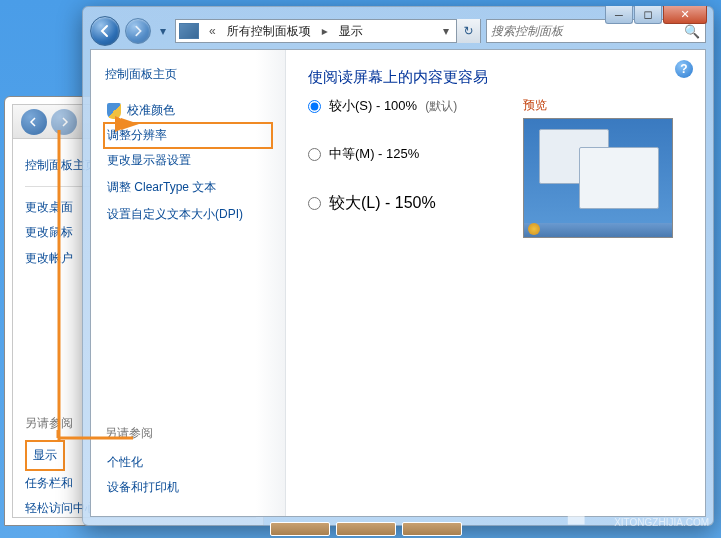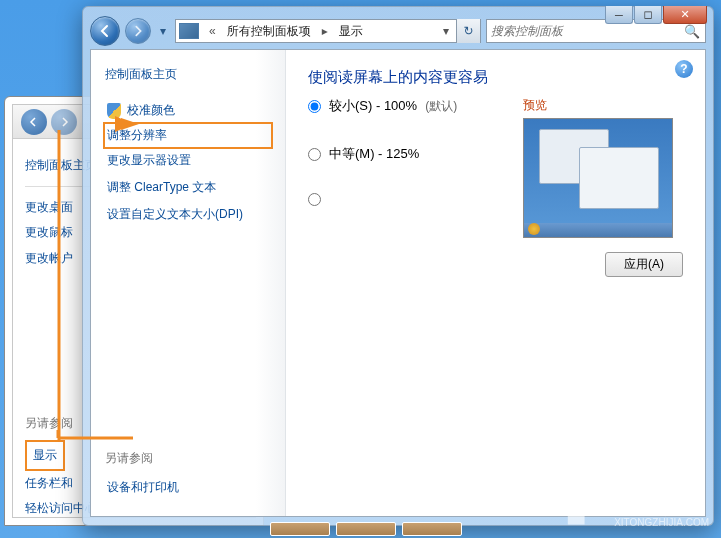--- a/index.html
+++ b/index.html
@@ -432,20 +432,21 @@
       </div>
       <div class="sidebar-link">
         <span>调整 ClearType 文本</span>
       </div>
       <div class="sidebar-link">
         <span>设置自定义文本大小(DPI)</span>
       </div>
 
       <div class="see-also">
         <div class="see-also-title">另请参阅</div>
+        <div class="sidebar-link">个性化</div>
         <div class="sidebar-link">设备和打印机</div>
       </div>
     </div>
 
     <div class="main-pane">
       <div class="help-icon">?</div>
       <h1 class="main-title">使阅读屏幕上的内容更容易</h1>
 
       <div class="options-row">
         <div class="radio-group">
@@ -453,37 +454,35 @@
             <input type="radio" name="size" checked="" style="">
             <span>较小(S) - 100%</span>
             <span class="default">(默认)</span>
           </label>
           <label class="radio-item">
             <input type="radio" name="size" style="">
             <span>中等(M) - 125%</span>
           </label>
           <label class="radio-item large">
             <input type="radio" name="size" style="">
+            <span>较大(L) - 150%</span>
           </label>
         </div>
 
         <div class="preview-col">
           <div class="preview-label">预览</div>
           <div class="preview-box">
             <div class="preview-win w1"></div>
             <div class="preview-win w2"></div>
             <div class="preview-taskbar"></div>
             <div class="preview-start"></div>
           </div>
         </div>
       </div>
 
-      <div class="apply-row">
-        <button class="apply-btn">应用(A)</button>
-      </div>
     </div>
   </div>
 </div>
 
 <svg class="annotation-arrow" width="180" height="60">
   <defs>
     <marker id="arrowhead" markerWidth="10" markerHeight="10" refX="8" refY="3" orient="auto">
       <polygon points="0 0, 9 3, 0 6" fill="#f08a24"></polygon>
     </marker>
   </defs>

